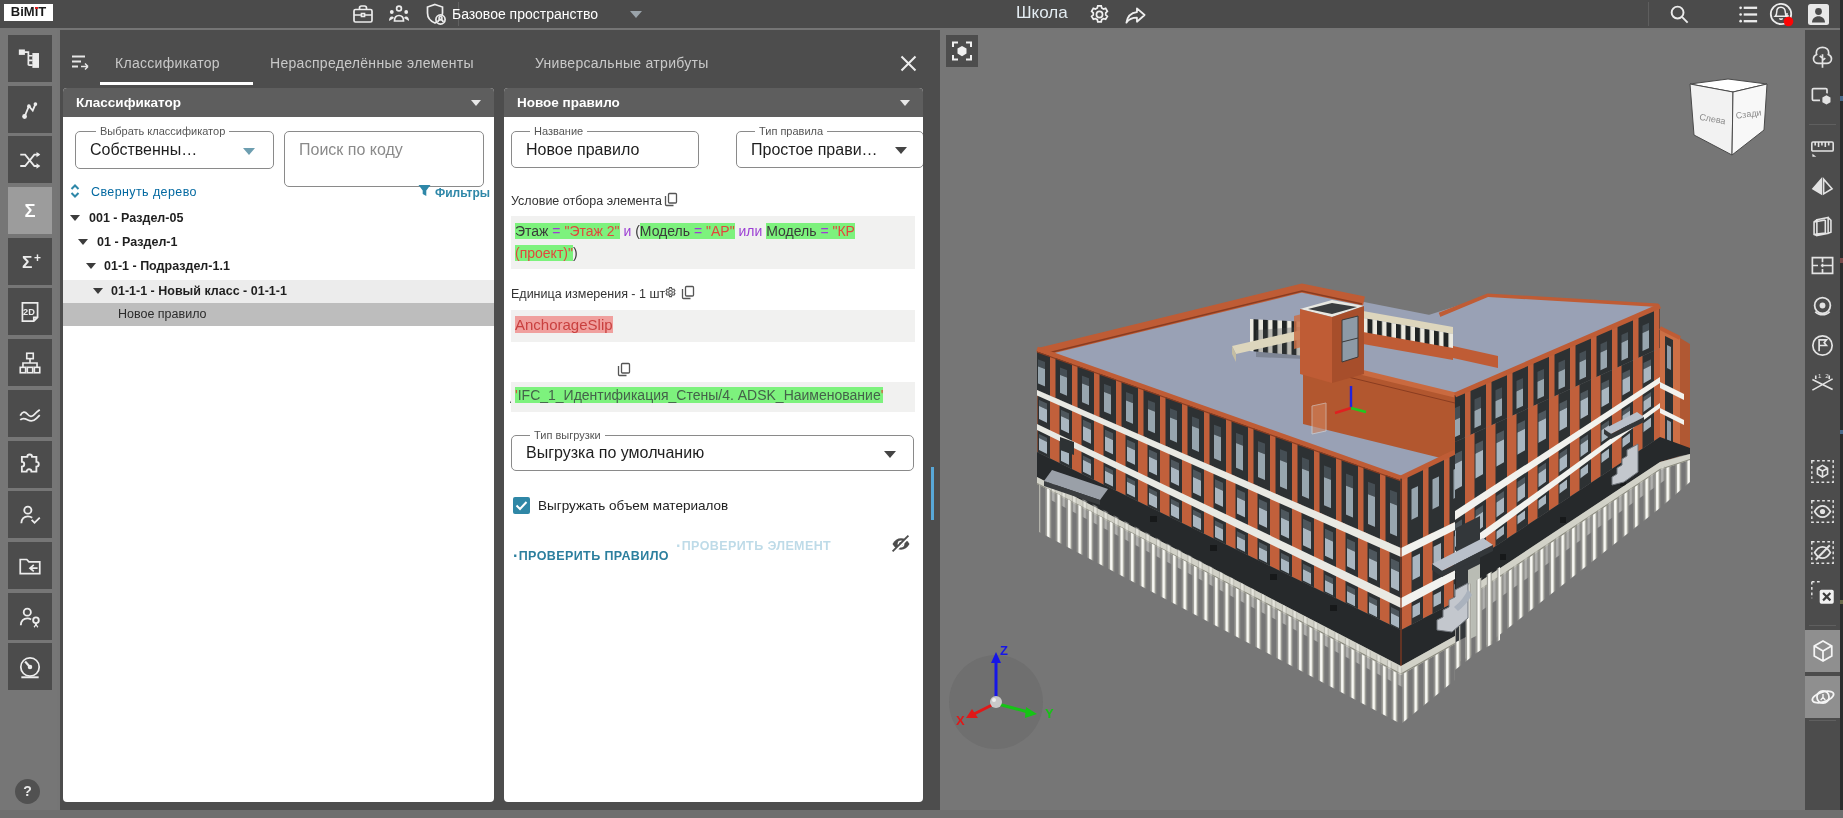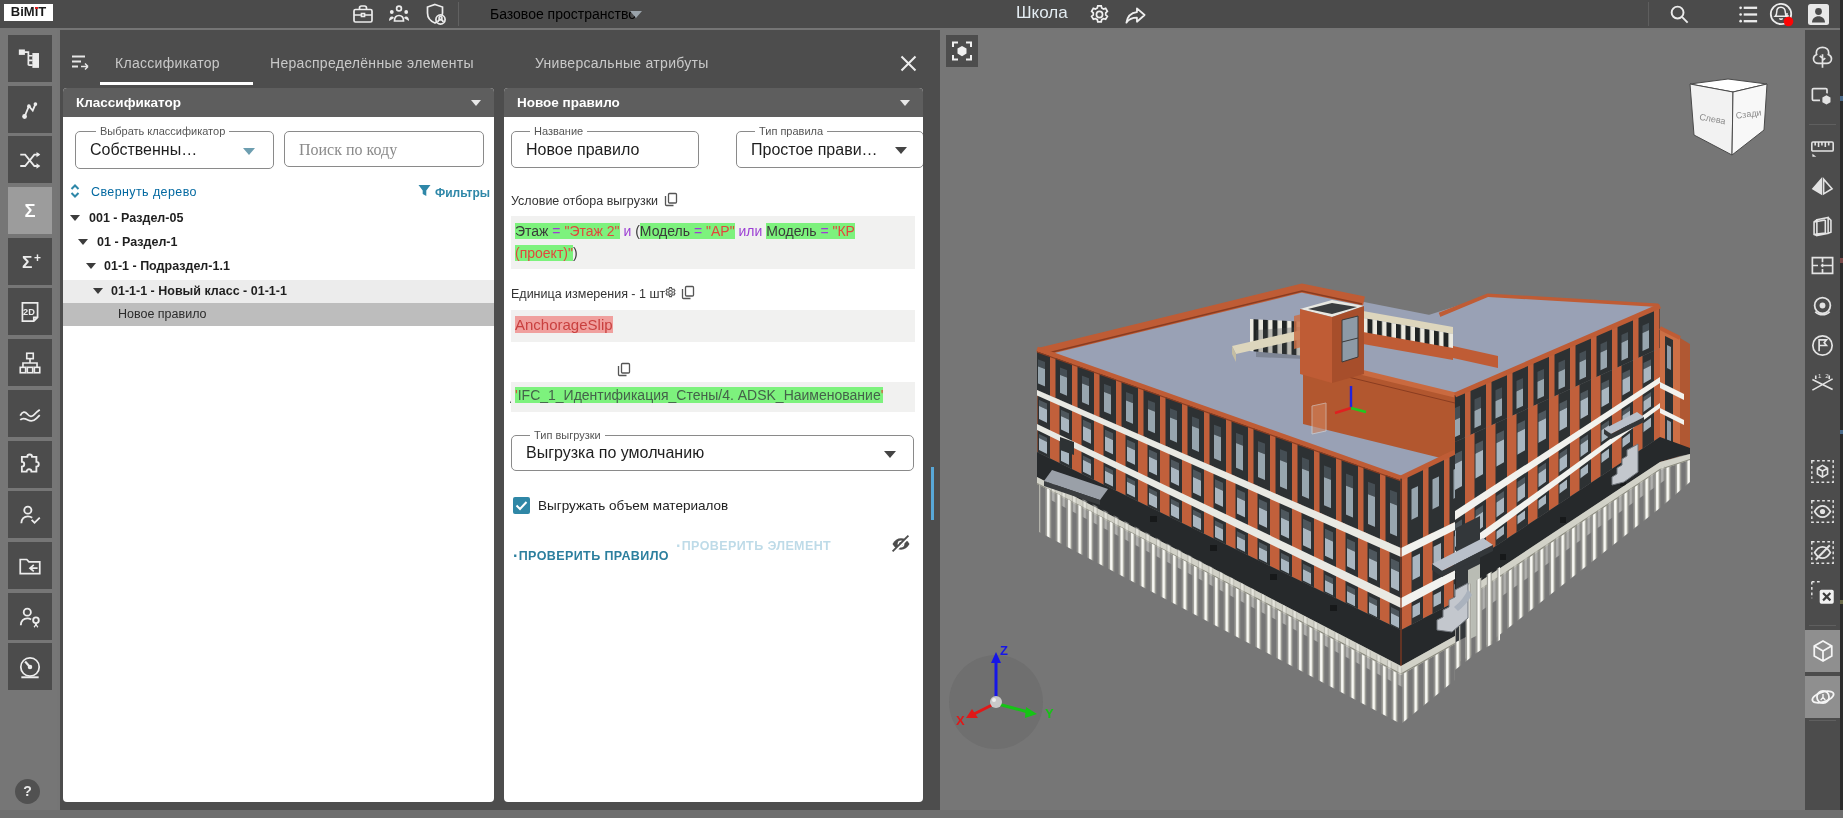--- a/index.html
+++ b/index.html
@@ -6,21 +6,21 @@
   html,body { width:1843px; height:818px; overflow:hidden; background:#757575;
     font-family:"Liberation Sans", sans-serif; }
   
   #topbar { position:absolute; left:0; top:0; width:1843px; height:28px; background:#4b4b4b; }
   #logo { position:absolute; left:4px; top:4px; width:49px; height:17px; background:#fff;
     color:#1a1a1a; font-weight:bold; font-size:13px; text-align:center; line-height:16px;
     letter-spacing:0px; }
   #logo .di { position:relative; }
   #logo .dot { position:absolute; left:0.5px; top:2.5px; width:2.5px; height:2.5px; background:#e01b1b; }
   .tb-ic { position:absolute; top:2px; }
-  #ws-name { position:absolute; left:490px; top:6px; font-size:14px; color:#000000; }
+  #ws-name { position:absolute; left:452px; top:6px; font-size:14px; color:#ffffff; }
   #ws-caret { position:absolute; left:630px; top:11px; width:0; height:0;
     border-left:6px solid transparent; border-right:6px solid transparent; border-top:7px solid #9aa3aa; }
   #proj-name { position:absolute; left:1016px; top:3px; font-size:17px; color:#e3ecf2; }
   
   #lsb { position:absolute; left:0; top:28px; width:57px; height:782px; background:#767676; }
   .ltile { position:absolute; left:8px; width:44px; height:47px; background:#4c4c4c;
     display:flex; align-items:center; justify-content:center; }
   .ltile.sel { background:#9c9c9c; }
   #help-btn { position:absolute; left:15px; top:779px; width:25px; height:25px; border-radius:50%;
     background:#515151; color:#e8e8e8; font-size:14px; font-weight:bold; text-align:center; line-height:25px; }
@@ -220,21 +220,21 @@
   <div class="tab" style="left:210px;">Нераспределённые элементы</div>
   <div class="tab" style="left:475px;">Универсальные атрибуты</div>
   <div id="tab-underline"></div>
   <div class="subpanel" id="sp-left">
     <div class="sp-head">Классификатор<div class="sp-caret" style="right:13px;"></div></div>
     <div class="ofield" style="left:12px;top:43px;width:199px;height:38px;">
       <span class="lbl" style="left:20px;">Выбрать классификатор</span>
       <span class="val">Собственны…</span>
       <div class="dcaret" style="right:18px;top:16px;border-top-color:#6d9eb0;"></div>
     </div>
-    <div class="ofield" style="left:221px;top:43px;width:200px;height:36px;font-family:Liberation Serif, serif;">
+    <div class="ofield" style="left:221px;top:43px;width:200px;height:56px;">
       <span class="val ph">Поиск по коду</span>
     </div>
     <svg style="position:absolute;left:5px;top:95px;" width="14" height="16" viewBox="0 0 14 16" fill="none" stroke="#2e87a8" stroke-width="2">
       <path d="M3.5 6 L7 2.5 L10.5 6 M3.5 10 L7 13.5 L10.5 10"></path>
     </svg>
     <div style="position:absolute;left:28px;top:97px;font-size:12.5px;font-weight:normal;color:#0369a1;letter-spacing:0.4px;">Свернуть дерево</div>
     <svg style="position:absolute;left:354px;top:95px;" width="15" height="15" viewBox="0 0 15 15">
       <path d="M1.5 2 H13.5 L9.3 7.5 V13 L5.7 11 V7.5 z" fill="#2e87a8"></path>
     </svg>
     <div style="position:absolute;left:372px;top:98px;font-size:12px;font-weight:bold;color:#2e87a8;letter-spacing:0px;">Фильтры</div>
@@ -262,21 +262,21 @@
     <div class="sp-head">Новое правило<div class="sp-caret" style="right:13px;"></div></div>
     <div class="ofield" style="left:7px;top:43px;width:188px;height:37px;">
       <span class="lbl" style="left:18px;">Название</span>
       <span class="val">Новое правило</span>
     </div>
     <div class="ofield" style="left:221px;top:43px;width:188px;height:37px;margin-left:11px;">
       <span class="lbl" style="left:18px;">Тип правила</span>
       <span class="val">Простое прави…</span>
       <div class="dcaret" style="right:16px;top:15px;"></div>
     </div>
-    <div class="flabel" style="left:7px;top:106px;">Условие отбора выгрузки</div>
+    <div class="flabel" style="left:7px;top:106px;">Условие отбора элемента</div>
     <svg class="copy-ic" style="position:absolute;left:160px;top:104px;" width="14" height="15" viewBox="0 0 14 15" fill="none" stroke="#555" stroke-width="1.3">
       <rect x="4.5" y="1.5" width="8" height="9.5" rx="1"></rect>
         <path d="M9.5 13.5 H2.5 a1 1 0 0 1-1-1 V4"></path>
     </svg>
     <div class="gbox" style="top:128px;height:53px;font-size:14px;line-height:22px;padding:4px 0 0 4px;color:#3a3a3a;">
       <span style="background:#7df27d;">Этаж <span style="color:#9c3fd4;">=</span> <span style="color:#e2473d;">"Этаж 2"</span></span> <span style="color:#9c3fd4;">и</span> (<span style="background:#7df27d;">Модель <span style="color:#9c3fd4;">=</span> <span style="color:#e2473d;">"АР"</span></span> <span style="color:#9c3fd4;">или</span> <span style="background:#7df27d;">Модель <span style="color:#9c3fd4;">=</span> <span style="color:#e2473d;">"КР</span></span><br>
       <span style="background:#7df27d;color:#e2473d;">(проект)"</span>)
     </div>
     <div class="flabel" style="left:7px;top:199px;">Единица измерения - 1 шт</div>
     <svg style="position:absolute;left:160px;top:198px;" width="13" height="13" viewBox="0 0 24 24" fill="none" stroke="#555" stroke-width="2">

